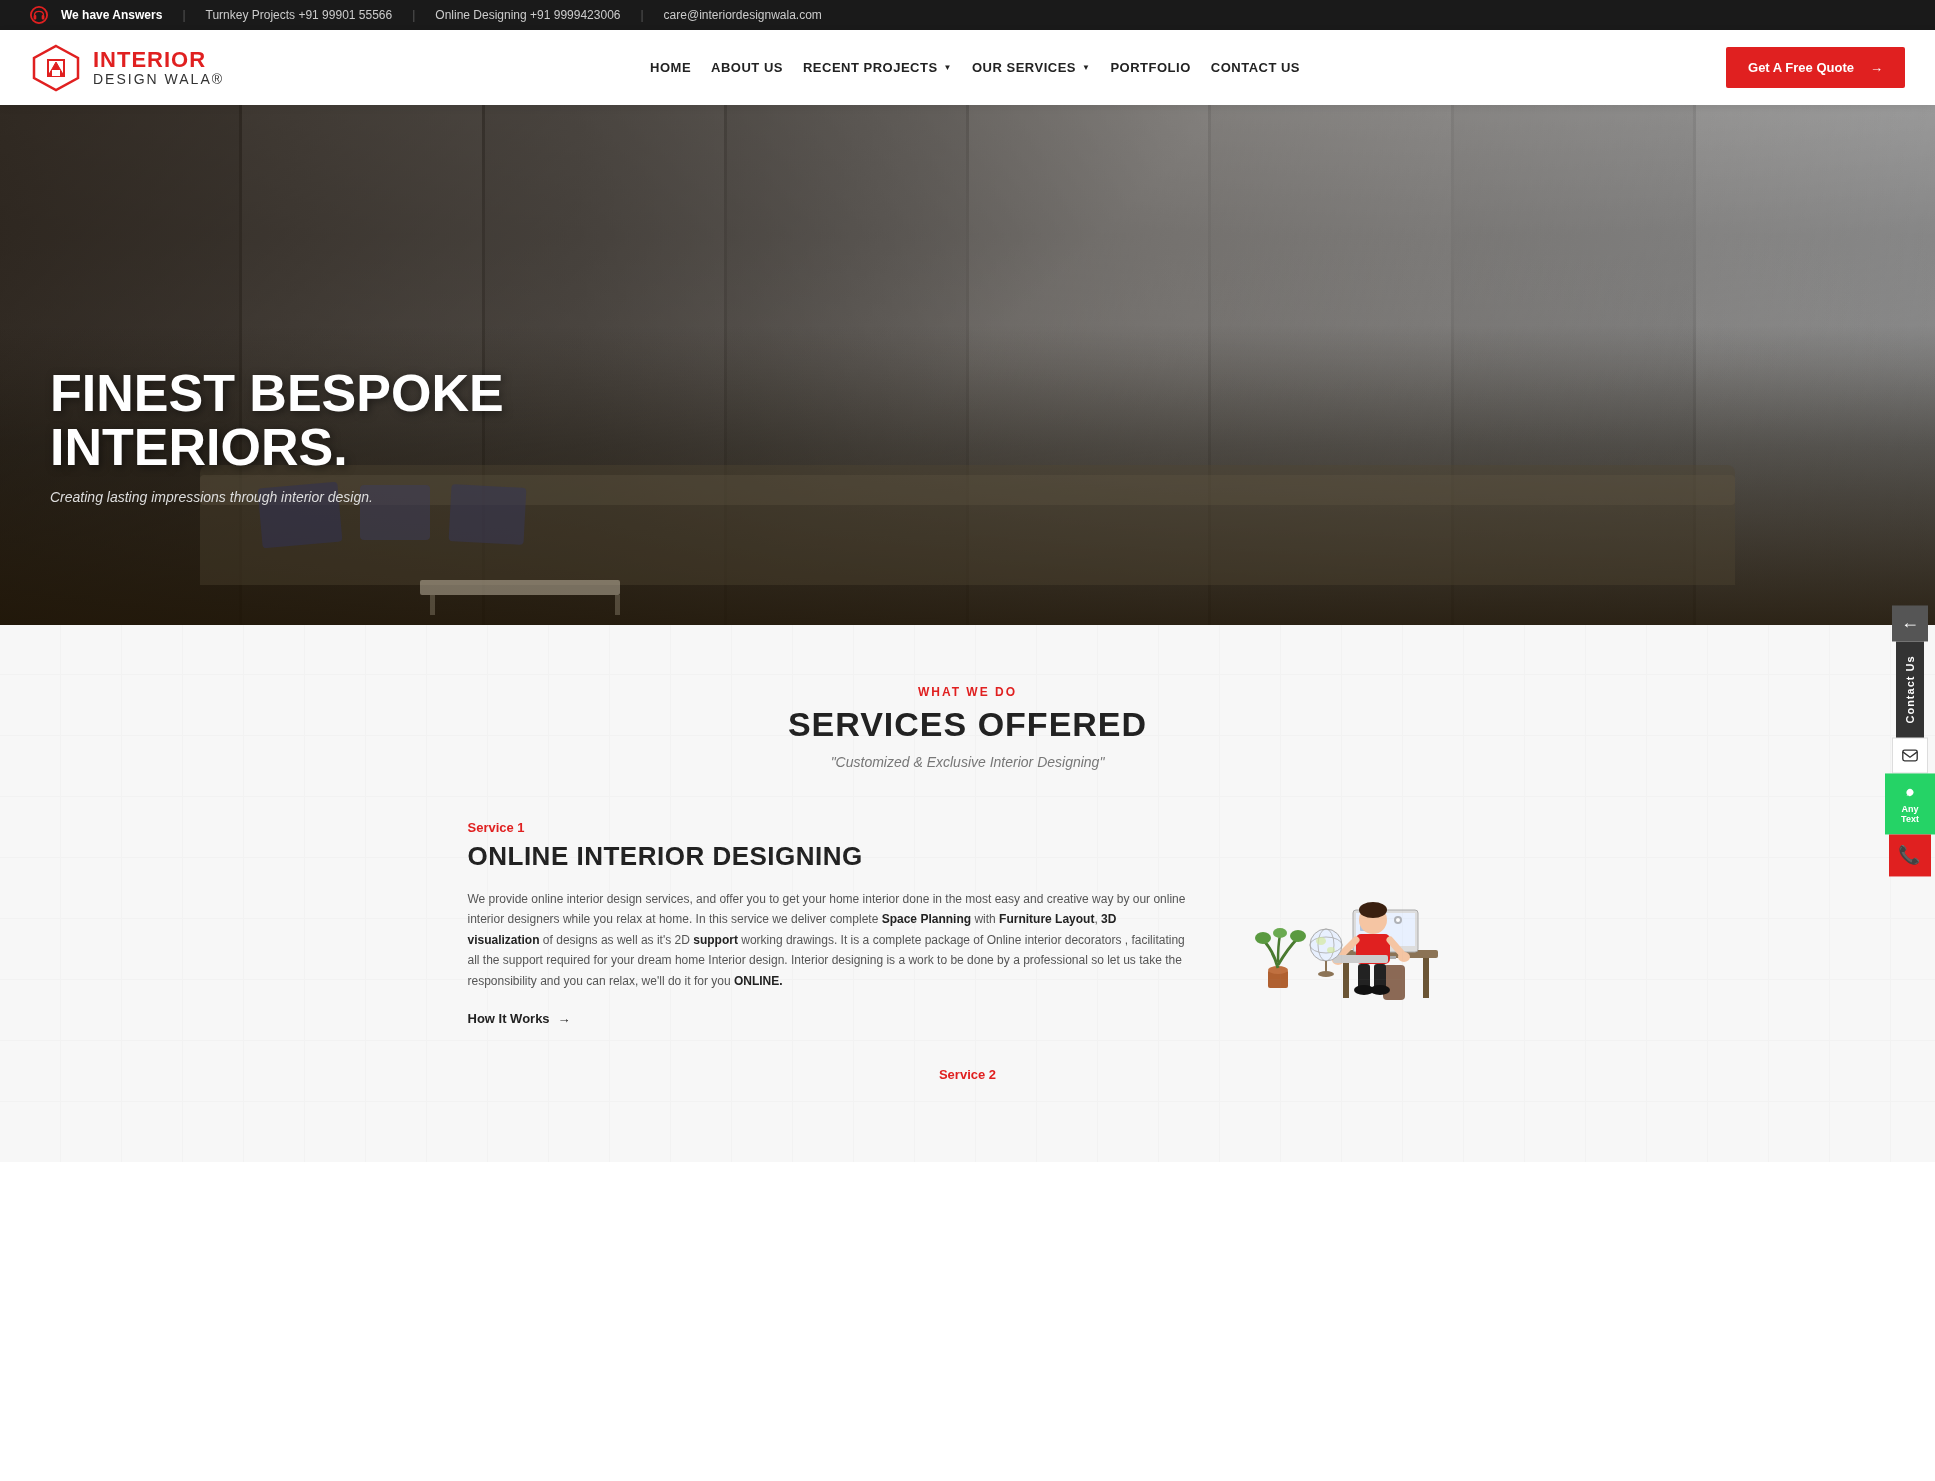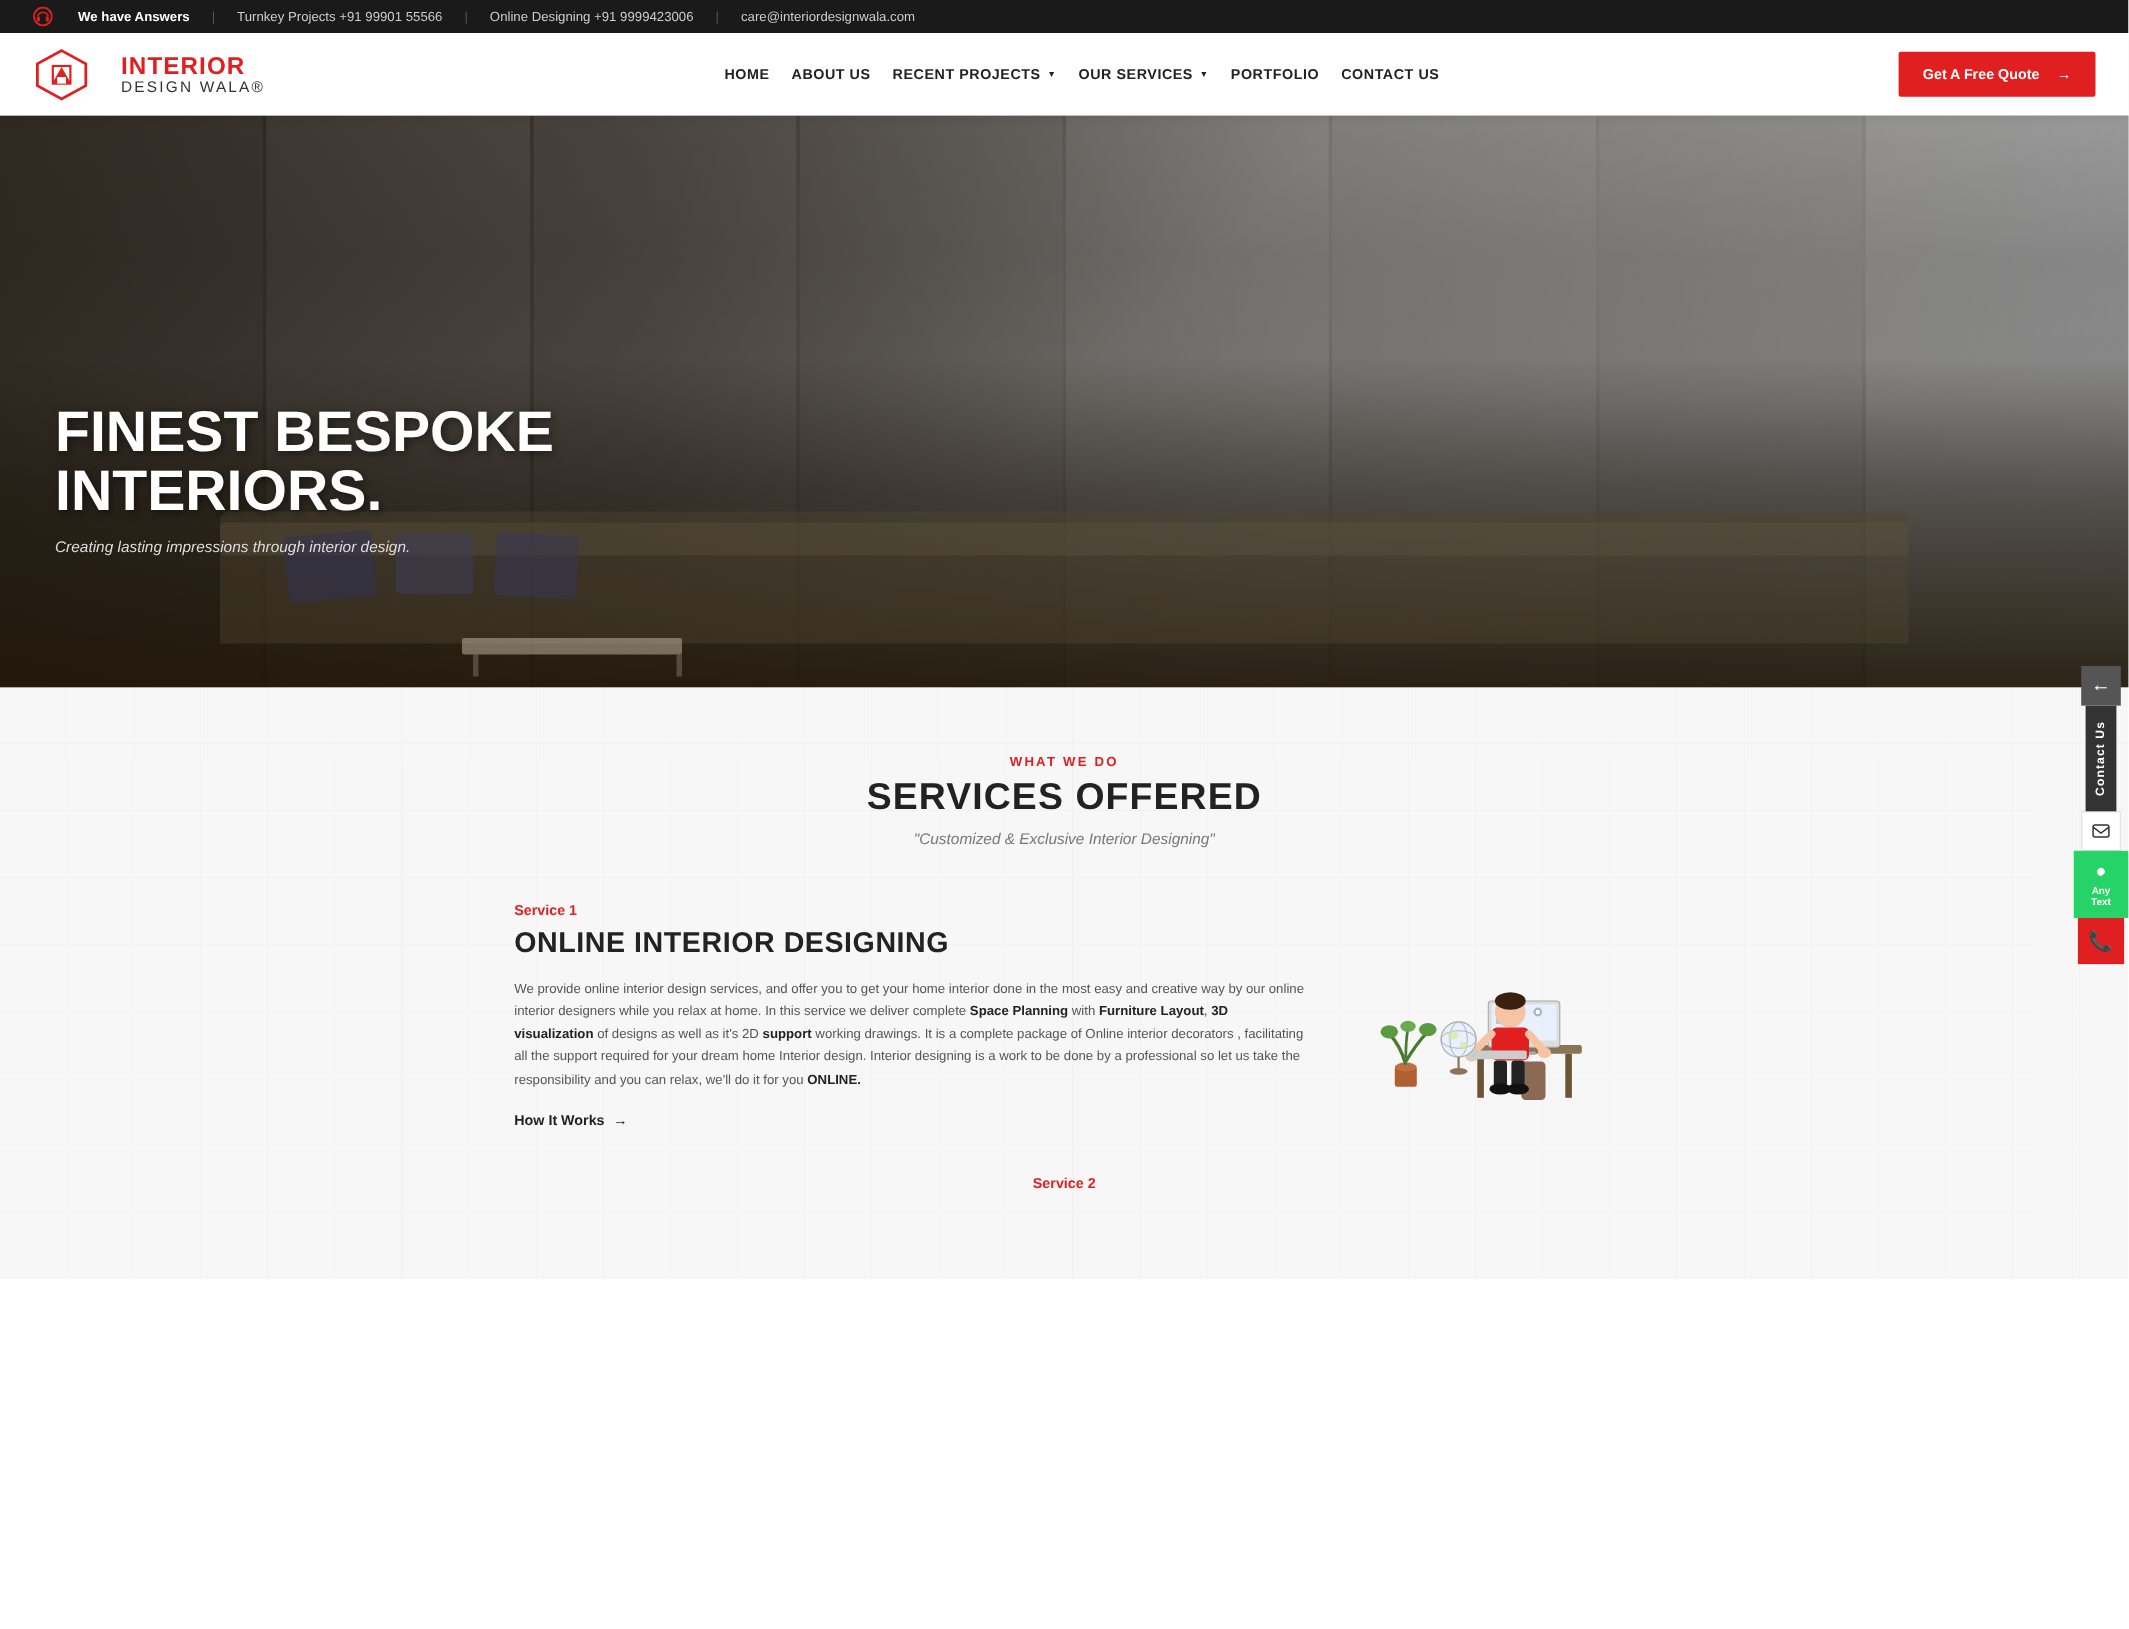--- a/index.html
+++ b/index.html
@@ -11,21 +11,21 @@
       color: #ccc;
       font-size: 12px;
       padding: 6px 30px;
       display: flex;
       align-items: center;
       gap: 20px;
     }
     .top-bar .we-have-answers {
       display: flex;
       align-items: center;
-      gap: 23px;
+      gap: 13px;
       color: #fff;
       font-weight: bold;
     }
     .top-bar .we-have-answers svg { width: 18px; height: 18px; }
     .top-bar .separator { color: #555; }
     .top-bar a { color: #ccc; text-decoration: none; }
 
     
     .navbar {
       background: #fff;
@@ -34,21 +34,21 @@
       justify-content: space-between;
       padding: 0 30px;
       height: 75px;
       box-shadow: 0 2px 8px rgba(0,0,0,0.08);
       position: relative;
       z-index: 10;
     }
     .logo-area {
       display: flex;
       align-items: center;
-      gap: 28px;
+      gap: 11px;
     }
     .logo-icon {
       width: 52px;
       height: 52px;
     }
     .logo-text {
       display: flex;
       flex-direction: column;
       line-height: 1.1;
     }

